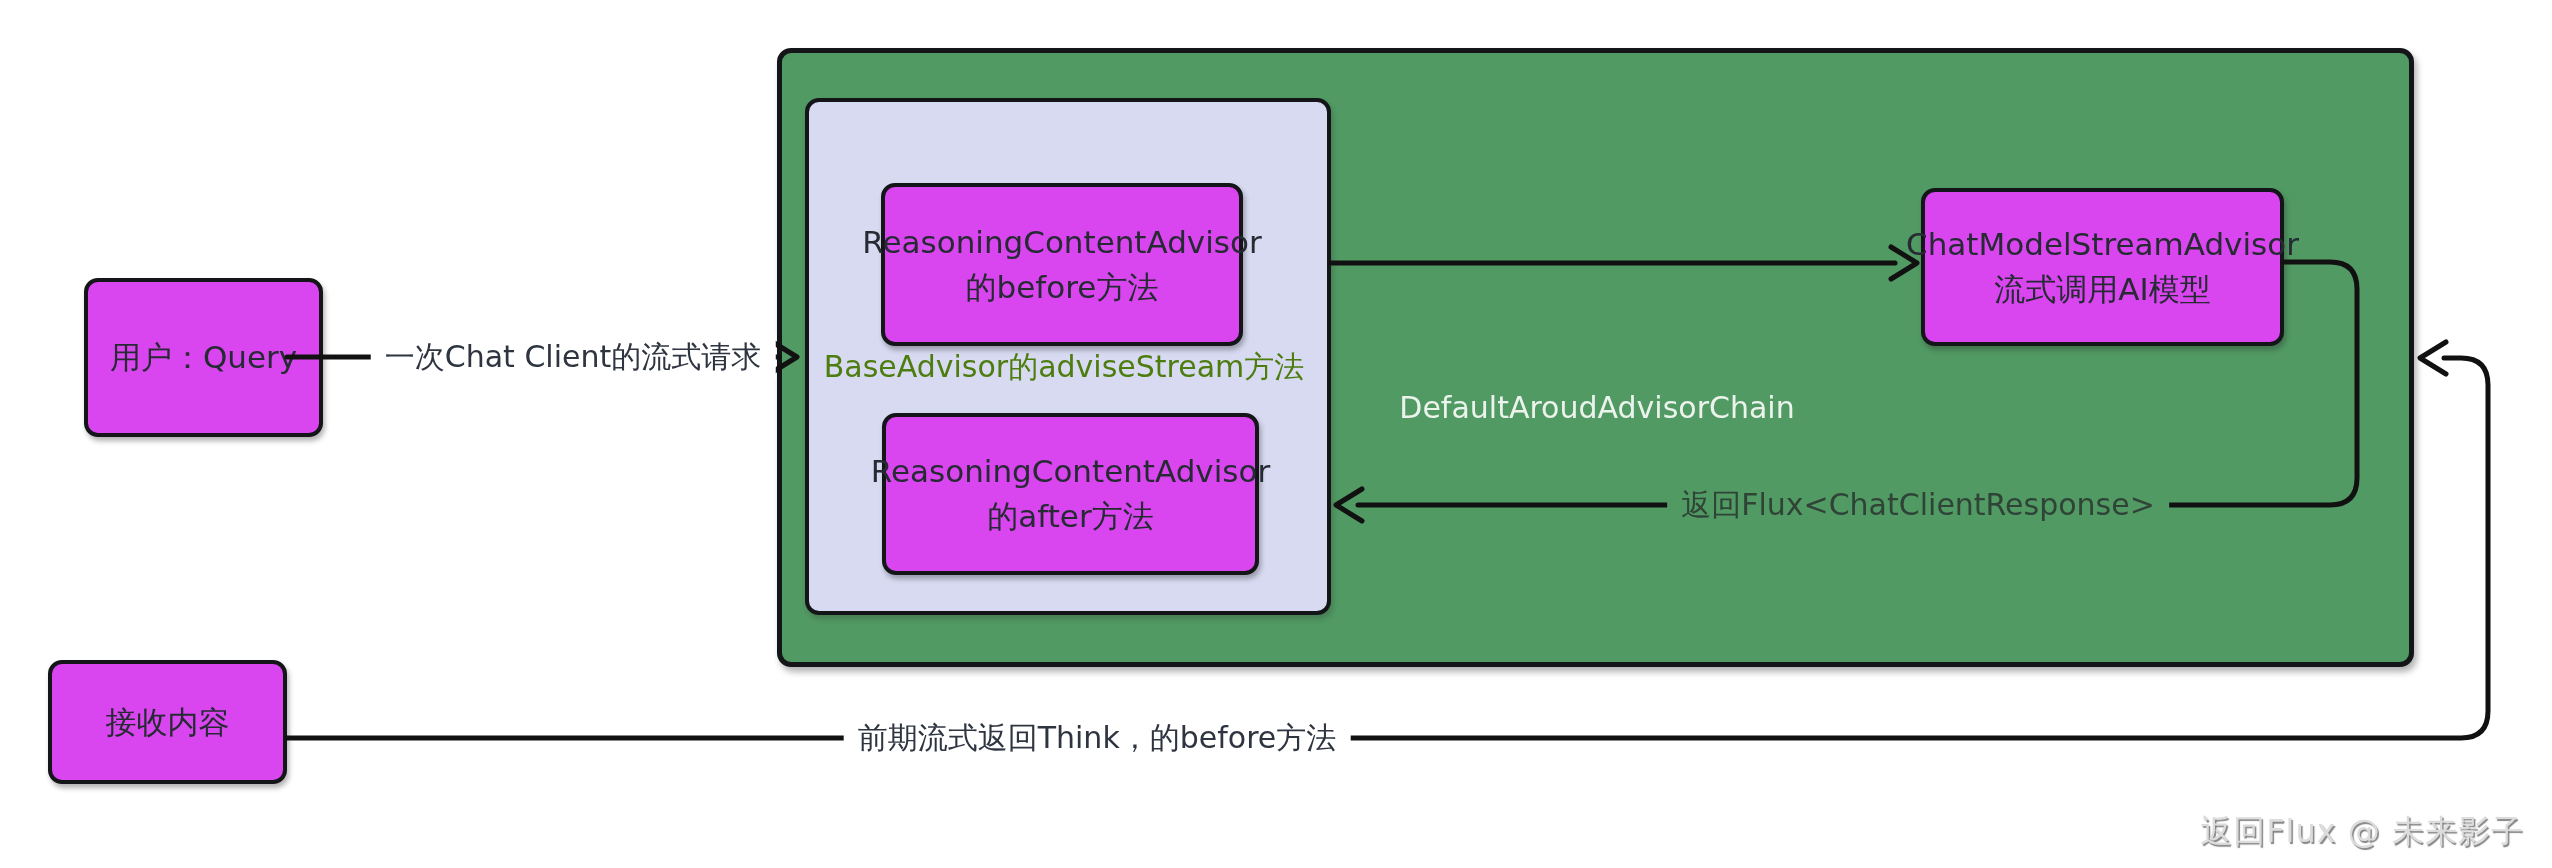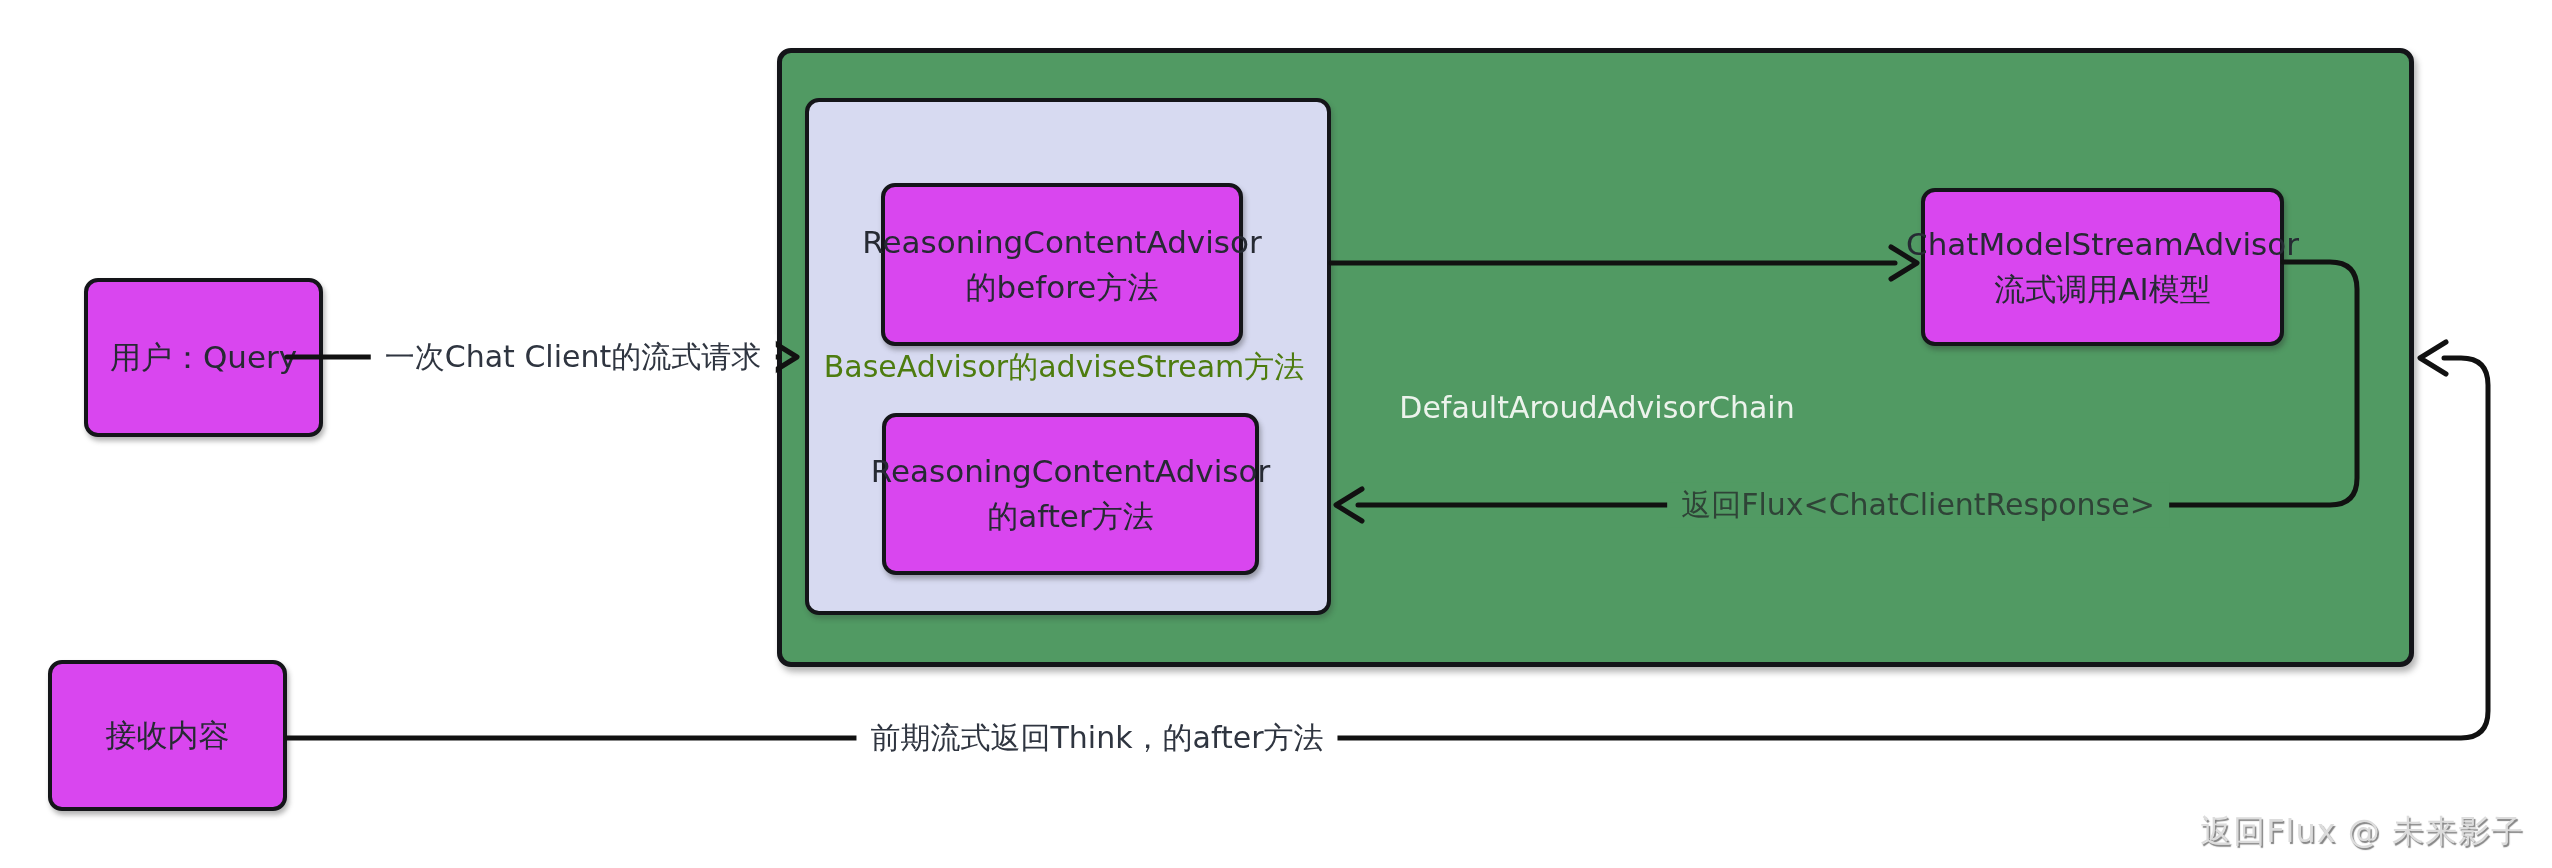--- a/index.html
+++ b/index.html
@@ -48,21 +48,21 @@
 <div id="canvas">
 
   <div class="box container-green" style="left:777px;top:48px;width:1637px;height:619px;z-index:1;"></div>
 
   <div class="box container-lavender" style="left:805px;top:98px;width:526px;height:517px;z-index:2;"></div>
 
   <div class="box node" style="left:48px;top:278px;width:239px;height:159px;z-index:3;margin-left:36px;">
     <span>用户：Query</span>
   </div>
 
-  <div class="box node" style="left:48px;top:660px;width:239px;height:151px;z-index:3;">
+  <div class="box node" style="left:48px;top:660px;width:239px;height:124px;z-index:3;">
     <span>接收内容</span>
   </div>
 
   <div class="box node" style="left:881px;top:183px;width:362px;height:163px;z-index:3;">
     <span>ReasoningContentAdvisor</span>
     <span>的before方法</span>
   </div>
 
   <div class="box node" style="left:882px;top:413px;width:377px;height:162px;z-index:3;">
     <span>ReasoningContentAdvisor</span>
@@ -92,17 +92,17 @@
   </svg>
 
   <div class="edge-label on-white" style="left:573px;top:357px;">一次Chat Client的流式请求</div>
 
   <div class="group-label" style="left:1064px;top:367px;color:#4d7c0f;">BaseAdvisor的adviseStream方法</div>
 
   <div class="group-label" style="left:1597px;top:363px;color:#ecf3ec;margin-top:44px;">DefaultAroudAdvisorChain</div>
 
   <div class="edge-label on-green" style="left:1918px;top:505px;">返回Flux&lt;ChatClientResponse&gt;</div>
 
-  <div class="edge-label on-white" style="left:1097px;top:738px;">前期流式返回Think，的after方法</div>
+  <div class="edge-label on-white" style="left:1097px;top:738px;">前期流式返回Think，的before方法</div>
 
   <div id="watermark">返回Flux @ 未来影子</div>
 
 </div>
 
 </body></html>

